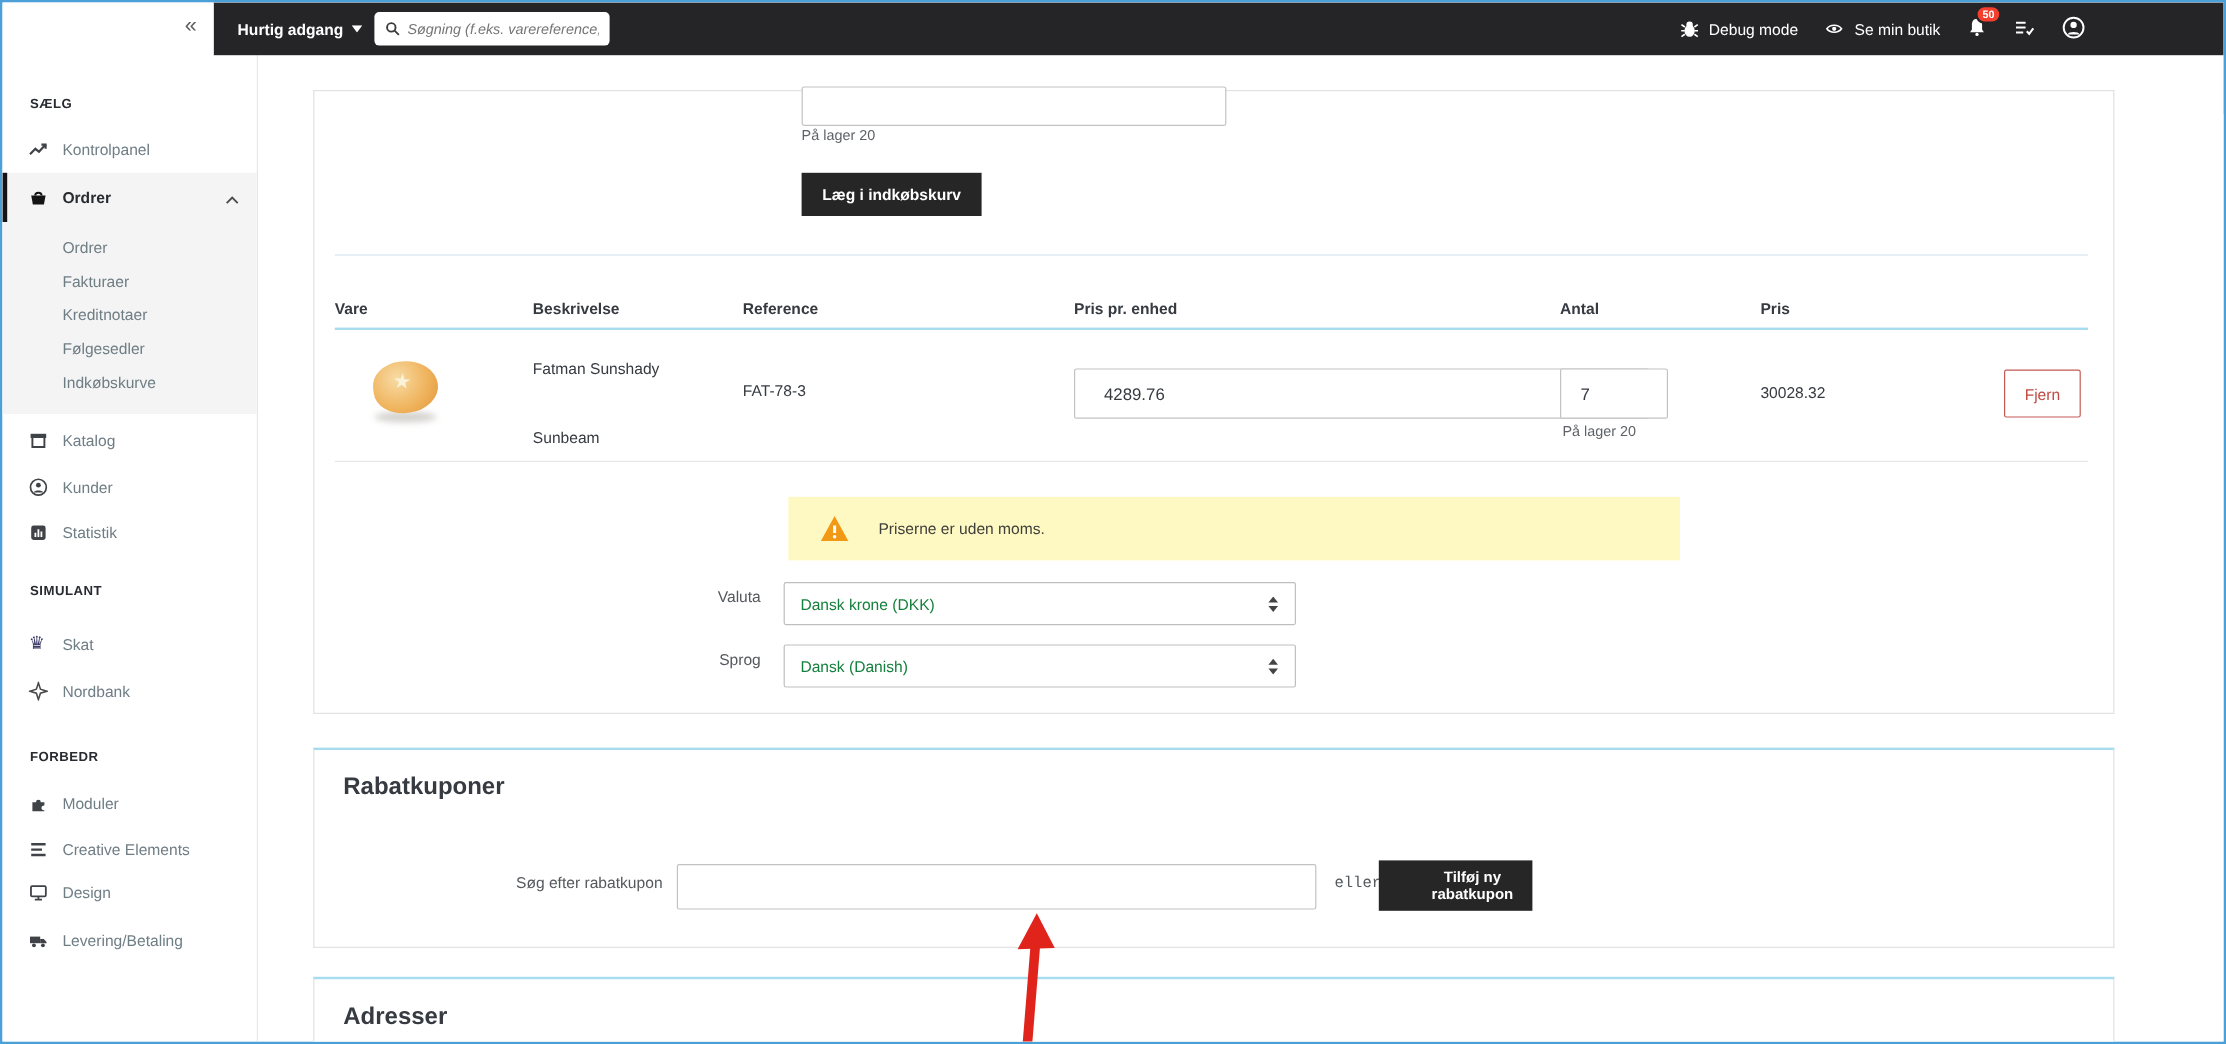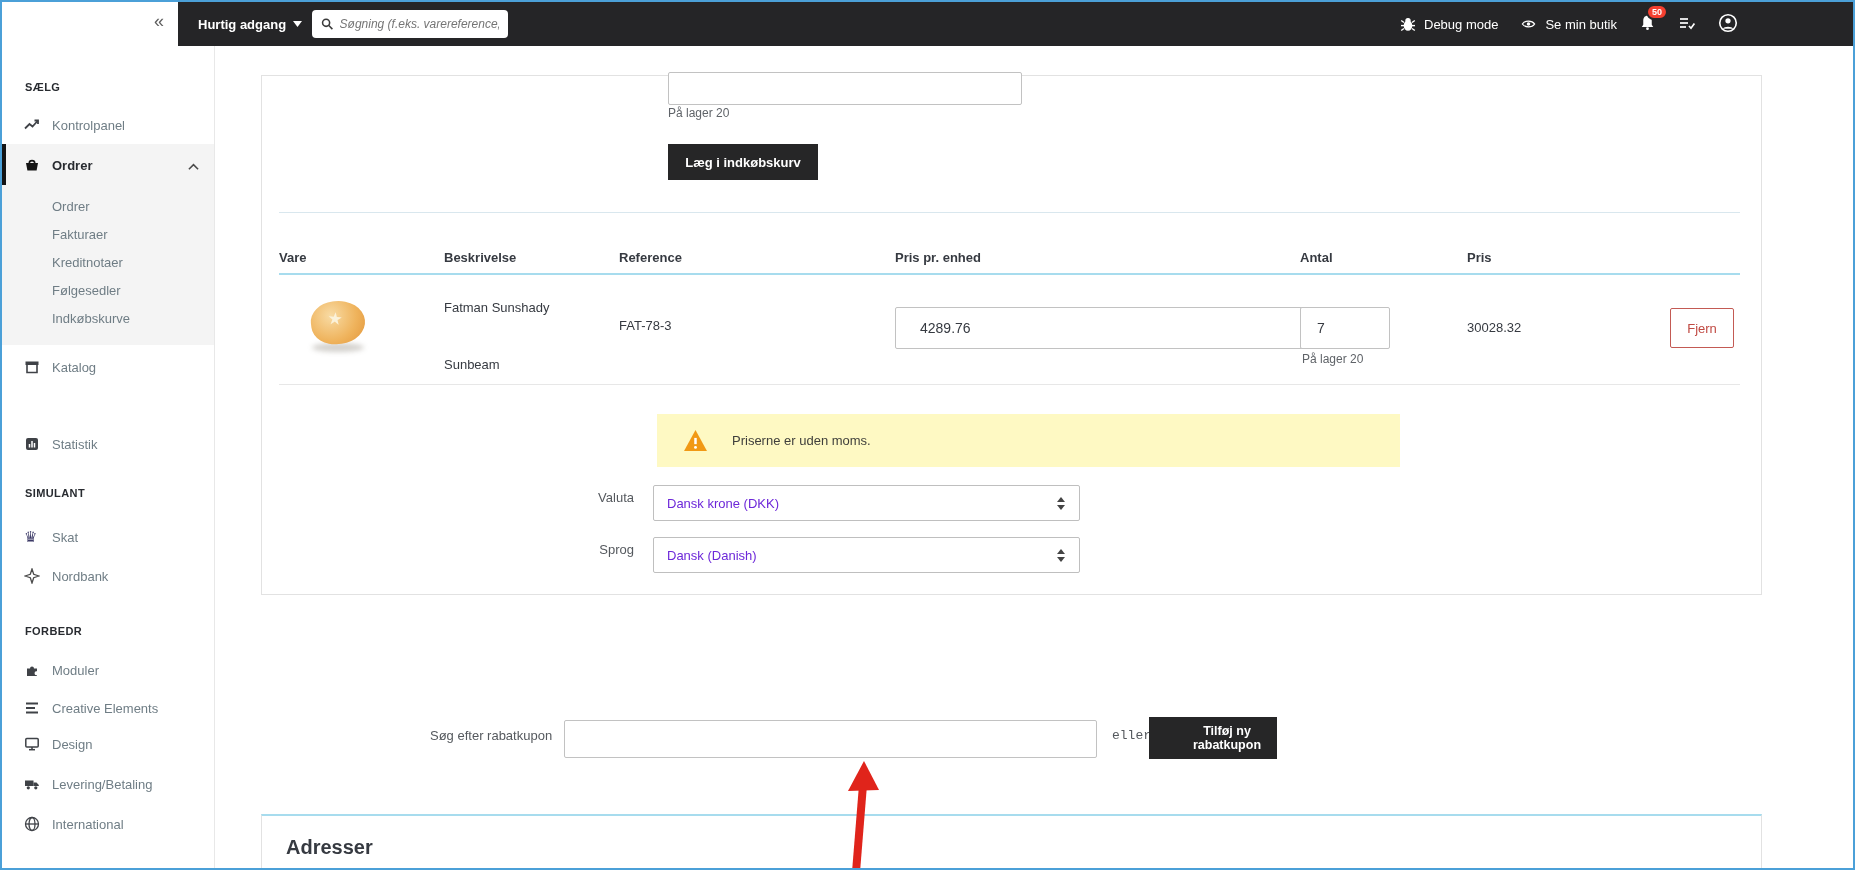--- a/index.html
+++ b/index.html
@@ -61,21 +61,21 @@
   .cyline { position:absolute; height:2px; background:#a7dcee; }
   .txt { position:absolute; white-space:nowrap; }
   .muted { color:#5f6368; font-size:12px; }
   .lab { position:absolute; text-align:right; color:#55595e; white-space:nowrap; }
   .btn-remove { position:absolute; background:#fff; border:1px solid #c35a54; border-radius:2px;
                 color:#c04a43; font-weight:normal; font-size:13px; font-family:inherit; cursor:pointer; }
   .warning { position:absolute; background:#fef9c3; display:flex; align-items:center;
              padding-left:26px; gap:24px; color:#3f3f3b; }
   .selectbox { position:absolute; border:1px solid #bfbfbf; border-radius:2px; background:#fff;
                display:flex; align-items:center; justify-content:space-between; padding:0 13px;
-               cursor:pointer; color:#6d28d9; }
+               cursor:pointer; color:#15803d; }
   .pastry { position:absolute; width:54px; height:43px; border-radius:46% 54% 50% 48%;
             background:radial-gradient(circle at 38% 32%, #f8dba4, #efb35c 58%, #e2953a);
             transform:rotate(-7deg); }
   .pastry .star { position:absolute; left:17px; top:7px; font-size:17px; color:#fbf2da;
                   transform:rotate(12deg); }
   .pastry-shadow { position:absolute; width:52px; height:9px; background:rgba(60,50,30,.22);
                    border-radius:50%; filter:blur(2.5px); }
   .arrow-svg { position:absolute; overflow:visible; }
 </style>
 </head>
@@ -186,20 +186,30 @@
 
     <div class="s-item" style="top:302px">
       <span class="ico">
         <svg width="16" height="16" viewBox="0 0 16 16">
             <rect x="1.5" y="2.5" width="13" height="3.5" fill="#3f4247"></rect>
             <path d="M3,6 L3,13.5 L13,13.5 L13,6" fill="none" stroke="#3f4247" stroke-width="1.6"></path>
           </svg>
       </span>
       <span class="lbl">Katalog</span>
     </div>
+    <div class="s-item" style="top:341px">
+      <span class="ico">
+        <svg width="16" height="16" viewBox="0 0 16 16" fill="none" stroke="#3f4247" stroke-width="1.4">
+            <circle cx="8" cy="8" r="6.6"></circle>
+            <circle cx="8" cy="6.3" r="2" fill="#3f4247" stroke="none"></circle>
+            <path d="M4,12.4 C5,10.3 11,10.3 12,12.4" fill="#3f4247" stroke="none"></path>
+          </svg>
+      </span>
+      <span class="lbl">Kunder</span>
+    </div>
     <div class="s-item" style="top:379px">
       <span class="ico">
         <svg width="16" height="16" viewBox="0 0 16 16">
             <rect x="2" y="2" width="12" height="12" rx="2" fill="#3f4247"></rect>
             <line x1="5.5" y1="11.5" x2="5.5" y2="8" stroke="#fff" stroke-width="1.5"></line>
             <line x1="8" y1="11.5" x2="8" y2="5" stroke="#fff" stroke-width="1.5"></line>
             <line x1="10.5" y1="11.5" x2="10.5" y2="7" stroke="#fff" stroke-width="1.5"></line>
           </svg>
       </span>
       <span class="lbl">Statistik</span>
@@ -253,30 +263,20 @@
     <div class="s-item" style="top:719px">
       <span class="ico">
         <svg width="16" height="16" viewBox="0 0 16 16" fill="#3f4247">
             <rect x="1" y="4.5" width="8.5" height="5.5"></rect>
             <path d="M9.5,6.5 L12.5,6.5 L14.8,9 L14.8,10 L9.5,10 Z"></path>
             <circle cx="4.3" cy="11.8" r="1.6"></circle>
             <circle cx="11.8" cy="11.8" r="1.6"></circle>
           </svg>
       </span>
       <span class="lbl">Levering/Betaling</span>
-    </div>
-    <div class="s-item" style="top:759px">
-      <span class="ico">
-        <svg width="16" height="16" viewBox="0 0 16 16" fill="none" stroke="#3f4247" stroke-width="1.3">
-            <circle cx="8" cy="8" r="6.5"></circle>
-            <ellipse cx="8" cy="8" rx="3" ry="6.5"></ellipse>
-            <line x1="1.5" y1="8" x2="14.5" y2="8"></line>
-          </svg>
-      </span>
-      <span class="lbl">International</span>
     </div>
   </nav>
 
 
   <main class="content">
 
     <div class="panel" style="left:46px;top:-20px;width:1501px;height:520px;"></div>
 
     <input class="inp" style="left: 453px; top: -23px; width: 354px; height: 33px;">
     <div class="txt muted" style="left:453px;top:11px;">På lager 20</div>
@@ -325,20 +325,23 @@
     </div>
     <div class="lab" style="left:320px;top:447px;width:99px;">Sprog</div>
     <div class="selectbox" style="left:438px;top:442px;width:427px;height:36px;">
       <span>Dansk (Danish)</span>
       <svg width="10" height="13" viewBox="0 0 10 13" fill="#444">
           <polygon points="5,0 9,5 1,5"></polygon>
           <polygon points="1,8 9,8 5,13"></polygon>
         </svg>
     </div>
 
+    <div class="panel cy" style="left:46px;top:528px;width:1501px;height:167px;">
+      <div class="ptitle">Rabatkuponer</div>
+    </div>
     <div class="lab" style="left:215px;top:633px;width:100px;">Søg efter rabatkupon</div>
     <input class="inp" style="left: 349px; top: 625px; width: 533px; height: 38px;">
     <div class="txt" style="left:897px;top:633px;color:#55595e;font-family:Liberation Mono, monospace;">eller</div>
     <button class="btn-dark" style="left:934px;top:622px;width:128px;height:42px;font-size:12.5px;padding-left:28px;">Tilføj ny rabatkupon</button>
 
     <div class="panel cy" style="left:46px;top:719px;width:1501px;height:160px;">
       <div class="ptitle">Adresser</div>
     </div>
 
     <svg class="arrow-svg" style="left:615px;top:662px;" width="60" height="115" viewBox="0 0 60 115">

